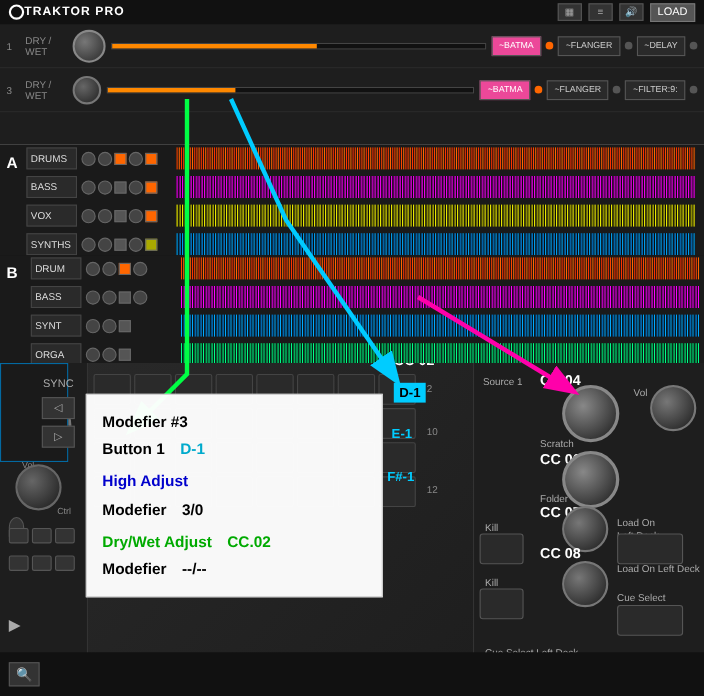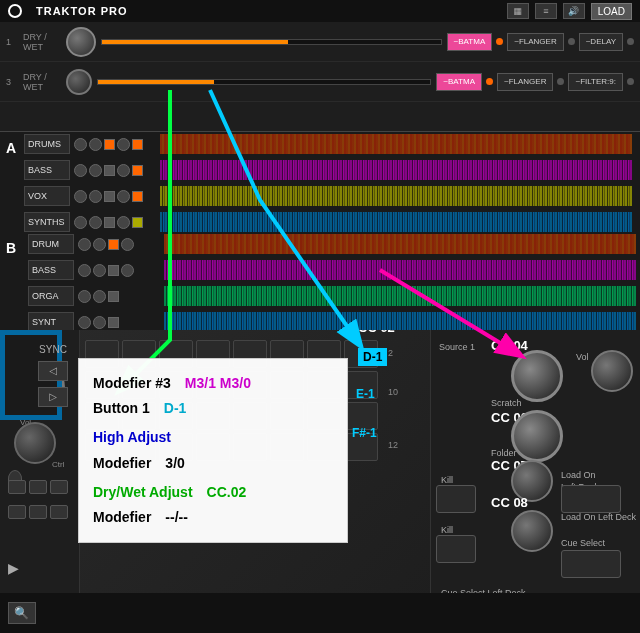--- a/index.html
+++ b/index.html
@@ -25,21 +25,21 @@
       top: 0; left: 0;
       z-index: 10;
     }
     .top-bar-logo {
       color: #fff;
       font-size: 11px;
       font-weight: bold;
       letter-spacing: 1px;
       display: flex;
       align-items: center;
-      gap: 14px;
+      gap: 0;
     }
     .top-bar-logo .circle-icon {
       width: 14px; height: 14px;
       border-radius: 50%;
       border: 2px solid #fff;
       display: inline-block;
     }
     .top-bar-spacer { flex: 1; }
     .top-bar-icons {
       display: flex;
@@ -392,36 +392,36 @@
       <span class="trk-name">BASS</span>
       <div class="trk-icons">
         <span class="trk-icon-circle"></span>
         <span class="trk-icon-circle"></span>
         <span class="trk-icon-sq"></span>
         <span class="trk-icon-circle"></span>
       </div>
       <div class="trk-waveform wf-bass"></div>
     </div>
     <div class="track-row-item">
+      <span class="trk-name">SYNT</span>
+      <div class="trk-icons">
+        <span class="trk-icon-circle"></span>
+        <span class="trk-icon-circle"></span>
+        <span class="trk-icon-sq"></span>
+      </div>
+      <div class="trk-waveform wf-synths"></div>
+    </div>
+    <div class="track-row-item">
       <span class="trk-name">ORGA</span>
       <div class="trk-icons">
         <span class="trk-icon-circle"></span>
         <span class="trk-icon-circle"></span>
         <span class="trk-icon-sq"></span>
       </div>
       <div class="trk-waveform wf-bgen"></div>
-    </div>
-    <div class="track-row-item">
-      <span class="trk-name">SYNT</span>
-      <div class="trk-icons">
-        <span class="trk-icon-circle"></span>
-        <span class="trk-icon-circle"></span>
-        <span class="trk-icon-sq"></span>
-      </div>
-      <div class="trk-waveform wf-synths"></div>
     </div>
   </div>
 </div>
 
 <div class="controller-area" style="top:330px; height:303px;">
 
   <div style="position:absolute; top:0; left:0; width:640px; height:303px; background:linear-gradient(135deg,#2a2a2a,#1a1a1a);">
 
     <div style="position:absolute; top:0; left:0; width:80px; height:303px; background:#1e1e1e; border-right:1px solid #333;">
 
@@ -566,21 +566,21 @@
       <div style="position:absolute; bottom:8px; right:50px; color:#fff; font-size:14px; font-weight:bold; display:flex; gap:4px;">
         <span>A</span>
         <span style="color:#aaa; font-size:12px;">s</span>
         <span>C</span>
       </div>
     </div>
 
   </div>
 </div>
 
-<div style="position:absolute; top:330px; left:0; width:62px; height:90px; background:#1a1a1a; border:5px solid #0369a1; display:flex; flex-direction:column; align-items:center; justify-content:center; gap:6px; z-index:20;padding-left:44px;">
+<div style="position:absolute; top:330px; left:0; width:62px; height:90px; background:#1a1a1a; border:1px solid #0369a1; display:flex; flex-direction:column; align-items:center; justify-content:center; gap:6px; z-index:20;padding-left:44px;">
   <span style="color:#aaa; font-size:10px;">SYNC</span>
   <div style="width:30px; height:20px; background:#333; border:1px solid #555; display:flex; align-items:center; justify-content:center;">
     <span style="color:#aaa; font-size:10px;">◁</span>
   </div>
   <div style="width:30px; height:20px; background:#333; border:1px solid #555; display:flex; align-items:center; justify-content:center;">
     <span style="color:#aaa; font-size:10px;">▷</span>
   </div>
 </div>
 
 <svg class="arrows-overlay" viewBox="0 0 640 633">
@@ -601,21 +601,20 @@
     <marker id="arrowMagenta" markerWidth="8" markerHeight="8" refX="6" refY="3" orient="auto">
       <path d="M0,0 L0,6 L8,3 z" fill="#ff00aa"></path>
     </marker>
   </defs>
 </svg>
 
 <div class="annotation-box">
   <div class="ann-line">
     <span class="ann-black">Modefier #3</span>
     <span style="width:6px;"></span>
-    <span class="ann-magenta">M3/1 M3/0</span>
   </div>
   <div class="ann-line">
     <span class="ann-black">Button 1</span>
     <span style="width:6px;"></span>
     <span class="ann-cyan">D-1</span>
   </div>
   <div class="ann-line" style="margin-top:4px;">
     <span class="ann-blue">High Adjust</span>
   </div>
   <div class="ann-line">

